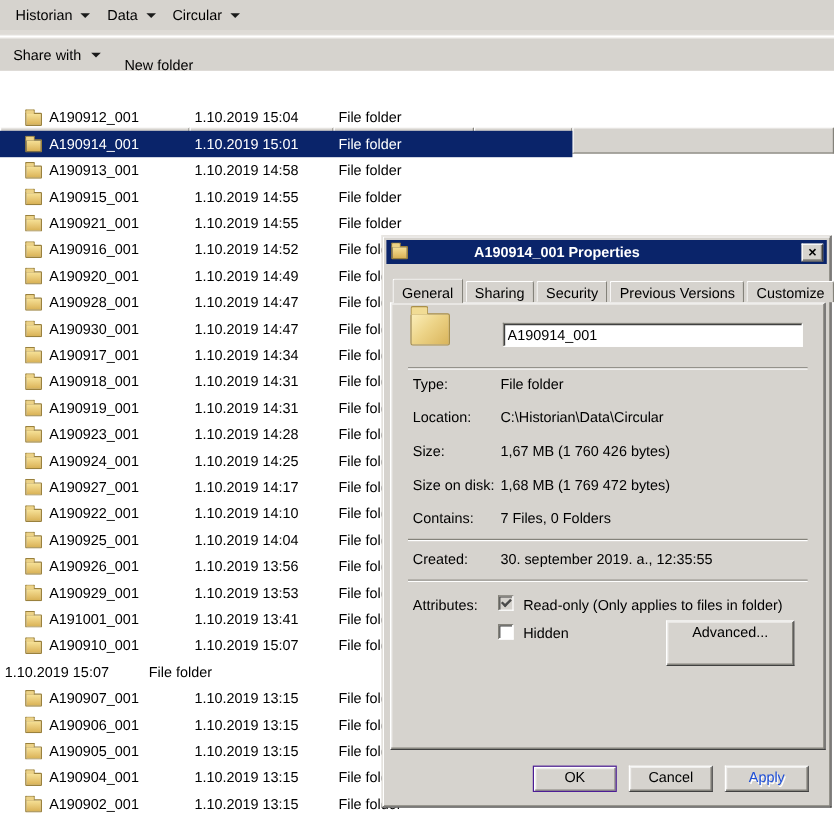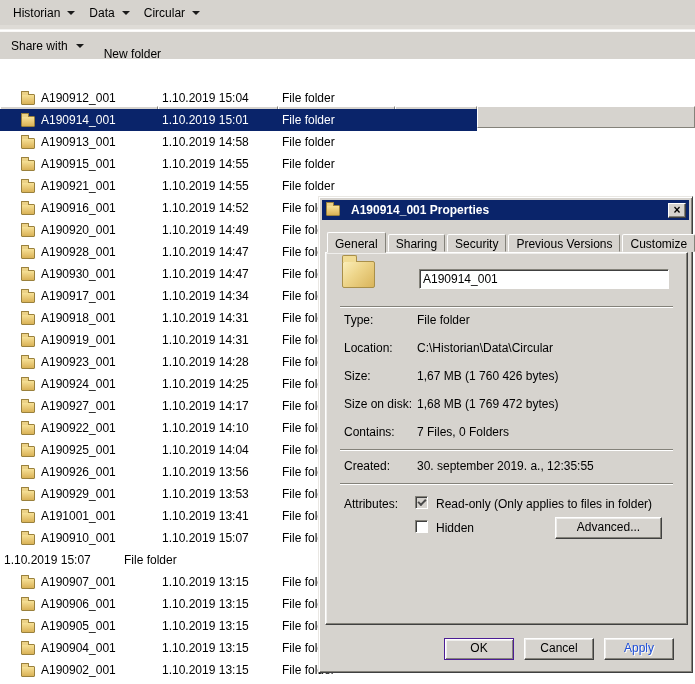--- a/index.html
+++ b/index.html
@@ -57,21 +57,21 @@
     background:#ECD287; border:1px solid #9A813D; border-bottom:none; border-radius:1px 1px 0 0; }
 
   
   .dialog { position:absolute; left:318px; top:196px; width:375px; height:477px;
     background:#D6D3CE;
     border-top:1px solid #E9E7E3; border-left:1px solid #E9E7E3;
     border-right:1px solid #404040; border-bottom:1px solid #404040;
     box-shadow: inset 1px 1px 0 #FFFFFF, inset -1px -1px 0 #84827A;
     z-index:10; }
   .titlebar { position:absolute; left:3px; right:3px; top:3px; height:20px;
-    background:#0A246A; display:flex; align-items:center; padding:0 3px 0 4px; }
+    background:#0A246A; display:flex; align-items:center; padding:0 3px 0 4px;gap:44px; }
   .titlebar .fold { margin-top:1px; }
   .title-text { color:#fff; font-weight:bold; margin-left:5px; flex:1;
     white-space:nowrap; overflow:hidden; }
   .close-btn { width:18px; height:15px; background:#D6D3CE;
     border:1px solid; border-color:#FFFFFF #404040 #404040 #FFFFFF;
     box-shadow: inset -1px -1px 0 #84827A;
     display:flex; align-items:center; justify-content:center;
     font-weight:bold; font-size:12px; line-height:1; color:#000; }
 
   .tabs { position:absolute; left:8px; top:34px; height:21px; display:flex; align-items:flex-end; z-index:3; }
@@ -116,21 +116,21 @@
   .cb.mixed::after { content:""; position:absolute; left:2px; top:2px; width:6px; height:3px;
     border-left:2px solid #4A4A4A; border-bottom:2px solid #4A4A4A; transform:rotate(-45deg); }
   .cb-readonly { left:89px; top:243px; }
   .cb-hidden { left:89px; top:267px; }
   .cb-text-ro { position:absolute; left:110px; top:244px; white-space:nowrap; }
   .cb-text-hid { position:absolute; left:110px; top:268px; white-space:nowrap; }
 
   .btn { background:#D6D3CE; border:1px solid; border-color:#FFFFFF #404040 #404040 #FFFFFF;
     box-shadow: inset -1px -1px 0 #84827A, inset 1px 1px 0 #EFEEEC;
     text-align:center; font-size:12px; line-height:19px; color:#000; }
-  .advanced-btn { position:absolute; left:229px; top:264px; width:107px; height:22px; }
+  .advanced-btn { position:absolute; left:229px; top:264px; width:107px; height:38px; }
   .dlg-btn { position:absolute; top:441px; width:70px; height:22px; }
   .btn-ok { left:125px; border:1px solid #4c1d95; line-height:18px;
     box-shadow: inset 1px 1px 0 #FFFFFF, inset -1px -1px 0 #84827A, inset 2px 2px 0 #EFEEEC; }
   .btn-cancel { left:205px; }
   .btn-apply { left:285px; color:#1d4ed8; text-shadow:1px 1px 0 #FFFFFF; }
 </style>
 </head>
 <body>
 
 <div class="crumbbar">

